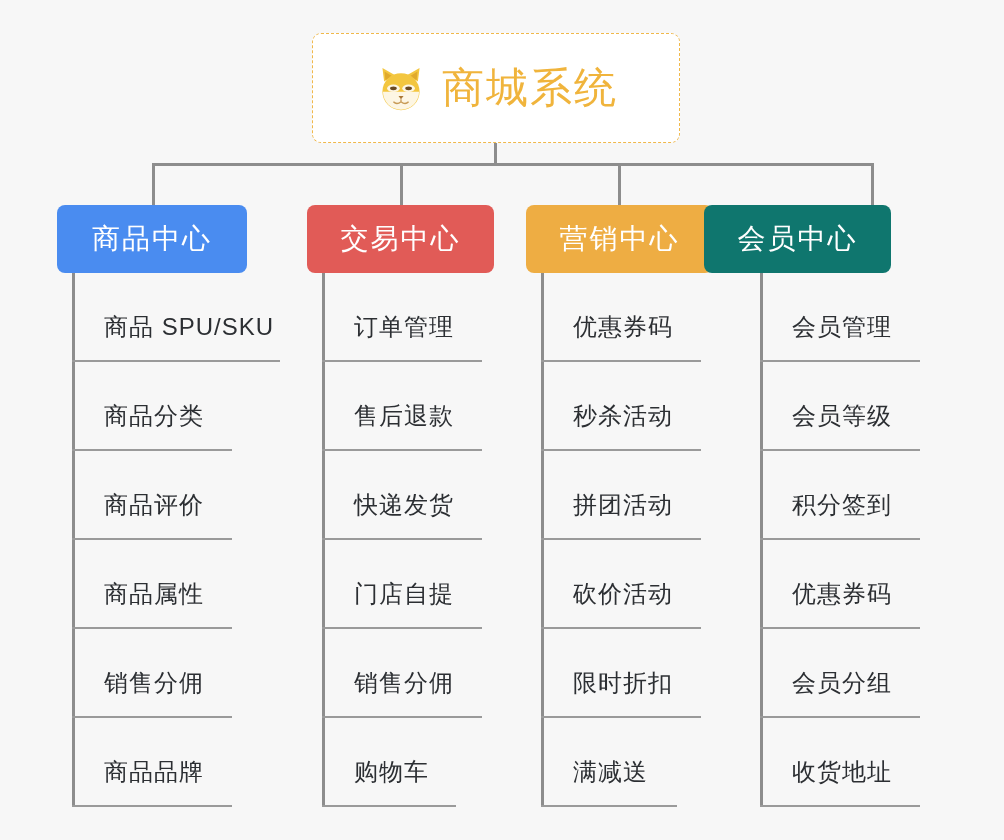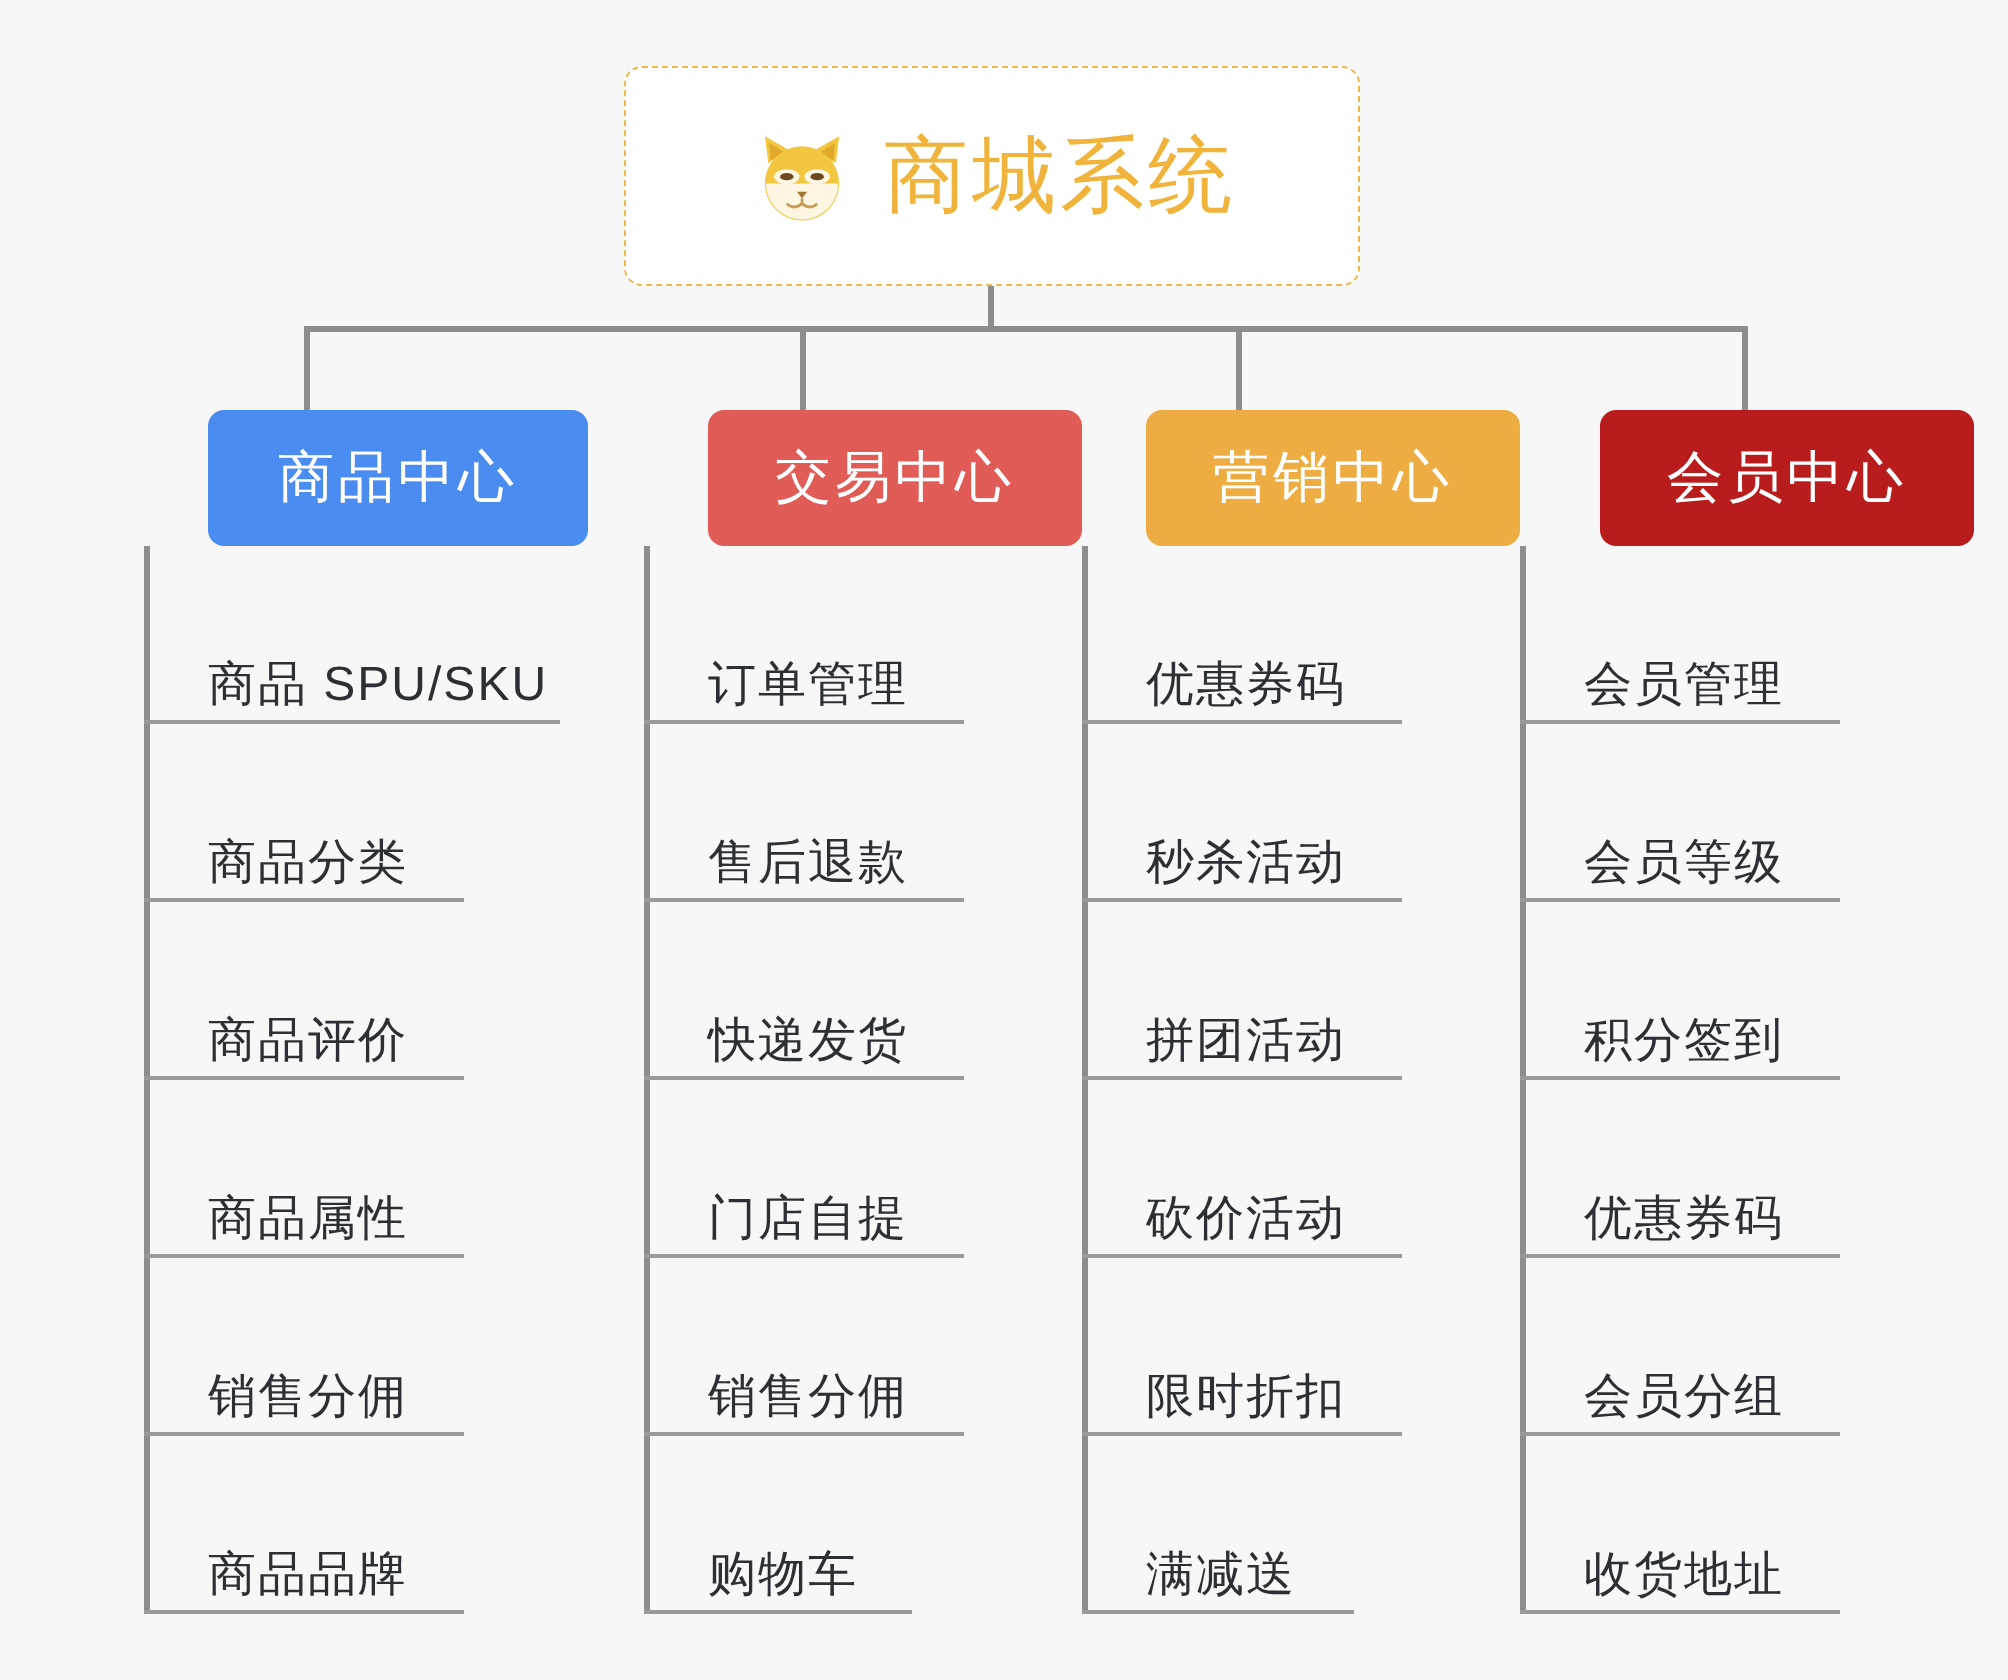--- a/index.html
+++ b/index.html
@@ -77,21 +77,20 @@
     height: 68px;
     box-sizing: border-box;
     border-radius: 8px;
     display: flex;
     align-items: center;
     justify-content: center;
     color: #ffffff;
     font-size: 28px;
     letter-spacing: 2px;
     white-space: nowrap;
-    margin-left: 47px;
   }
 
   
   .branch {
     position: absolute;
     top: 273px;
   }
   .spine {
     position: absolute;
     left: 0;
@@ -107,21 +106,21 @@
     padding: 0;
     list-style: none;
   }
   .leaf {
     position: relative;
     height: 89px;
     box-sizing: border-box;
     display: flex;
     align-items: flex-end;
     padding-left: 32px;
-    padding-bottom: 6px;
+    padding-bottom: 22px;
   }
   .leaf-underline {
     position: absolute;
     left: 0;
     bottom: 0;
     height: 2px;
     background: #9a9a9a;
   }
   .leaf-label {
     font-size: 24px;
@@ -174,21 +173,21 @@
 
   <div class="cat-box" style="left: 57px; width: 190px; background: rgb(74, 140, 240);">
     <span>商品中心</span>
   </div>
   <div class="cat-box" style="left: 307px; width: 187px; background: rgb(225, 91, 87);">
     <span>交易中心</span>
   </div>
   <div class="cat-box" style="left: 526px; width: 187px; background: rgb(238, 173, 67); align-items: center;">
     <span>营销中心</span>
   </div>
-  <div class="cat-box" style="left: 753px; width: 187px; background: #b91c1c;">
+  <div class="cat-box" style="left: 704px; width: 187px; background: #0f766e;">
     <span>会员中心</span>
   </div>
 
   <div class="branch" style="left:72px;">
     <div class="spine" style="background: rgb(141, 141, 141); height: 534px;"></div>
     <ul class="leaf-list">
         <li class="leaf">
           <span class="leaf-label">商品 SPU/SKU</span>
           <span class="leaf-underline" style="width: 208px; background: rgb(154, 154, 154);"></span>
         </li>

